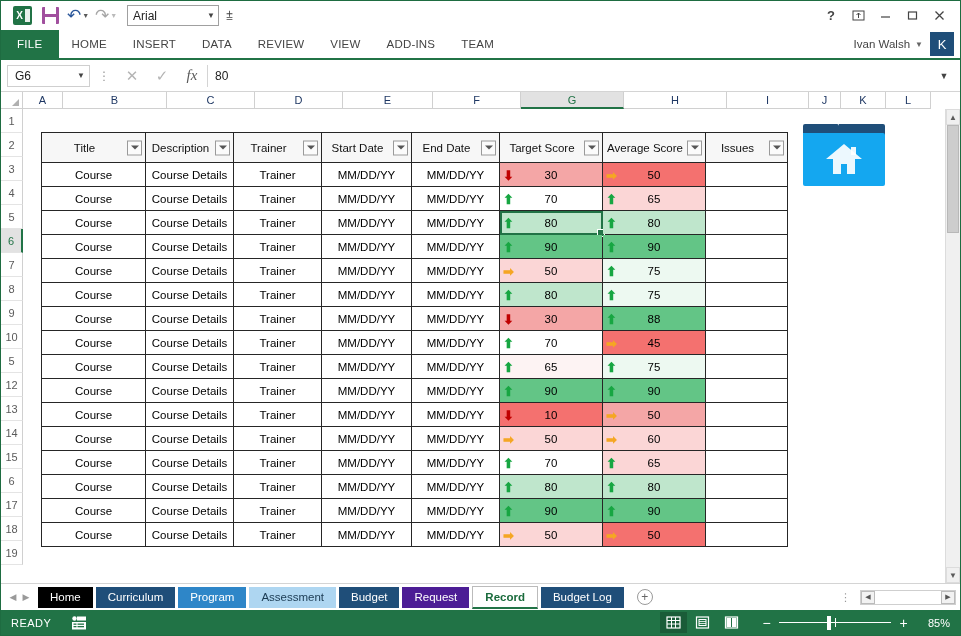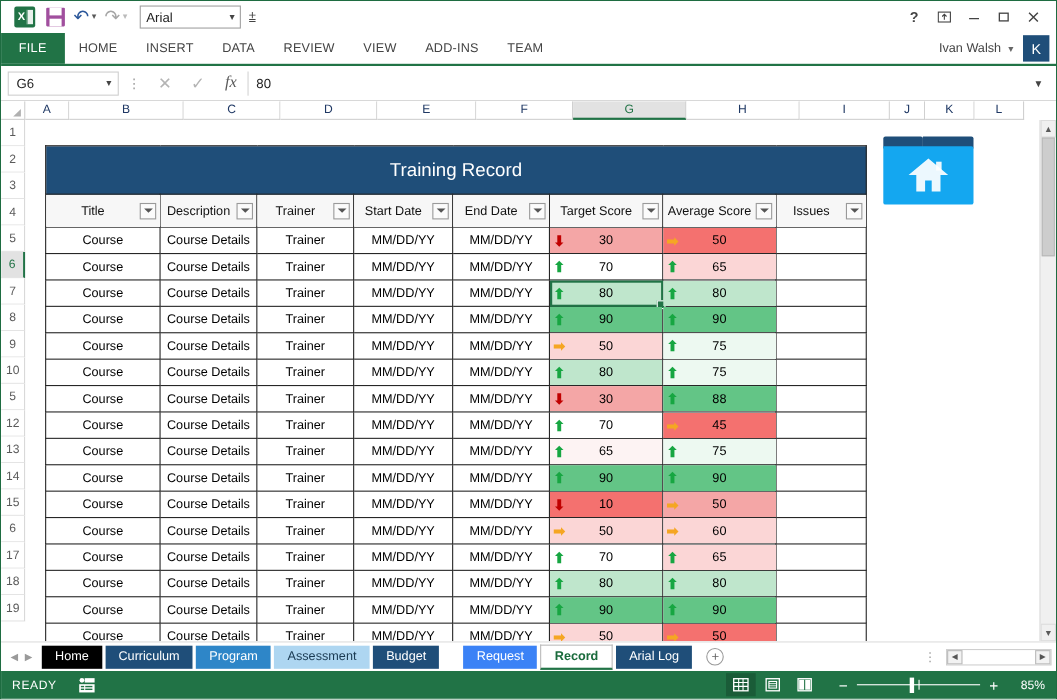--- a/index.html
+++ b/index.html
@@ -120,21 +120,21 @@
   
   .formulabar {
     height: 32px; min-height: 32px;
     background: #fff;
     display: flex; align-items: center;
     padding: 0 6px;
     gap: 0;
     border-bottom: 1px solid #d4d4d4;
   }
   .namebox {
-    width: 101px; height: 22px;
+    width: 83px; height: 22px;
     border: 1px solid #cfcfcf;
     display: flex; align-items: center; justify-content: space-between;
     padding: 0 4px 0 7px;
     font-size: 12px; color: #222;
     background: #fff;
   }
   .namebox .dd { font-size: 8px; color: #444; }
   .fb-sep { color: #9a9a9a; font-size: 12px; padding: 0 8px; letter-spacing: -1px; }
   .fb-btn { width: 30px; text-align: center; font-size: 15px; color: #b4b4b4; }
   .fb-fx { width: 30px; text-align: center; font-size: 15px; color: #5a5a5a; font-style: italic; font-family: "Liberation Serif", serif; }
@@ -491,23 +491,20 @@
             <col style="width:104px">
               <col style="width:88px">
               <col style="width:88px">
             <col style="width:90px">
               <col style="width:88px">
               <col style="width:103px">
             <col style="width:103px">
               <col style="width:82px">
           </colgroup>
           <tbody id="tbody-root">
-              <tr>
-                <td class="banner-cell" colspan="8">Training Record</td>
-              </tr>
               <tr>
                 <th class="hdr-cell">
                   <div class="hdr-inner">Title</div>
                   <div class="filt"></div>
                 </th>
                 <th class="hdr-cell">
                   <div class="hdr-inner">Description</div>
                   <div class="filt"></div>
                 </th>
                 <th class="hdr-cell">
@@ -713,23 +710,23 @@
     <div class="navarrows">
       <span class="navarrow">◀</span>
       <span class="navarrow">▶</span>
     </div>
     <div id="sheettabs" style="display:flex;align-items:center;">
         <div class="stab" style="background: rgb(0, 0, 0); color: rgb(255, 255, 255);">Home</div>
         <div class="stab" style="background: rgb(31, 78, 121); color: rgb(255, 255, 255);">Curriculum</div>
         <div class="stab" style="background: rgb(46, 134, 200); color: rgb(255, 255, 255);">Program</div>
         <div class="stab" style="background: rgb(174, 214, 241); color: rgb(26, 58, 82);">Assessment</div>
         <div class="stab" style="background: rgb(31, 78, 121); color: rgb(255, 255, 255);">Budget</div>
-        <div class="stab" style="background: #3b82f6; color: rgb(255, 255, 255); margin-left: 19px;">Request</div>
+        <div class="stab" style="background: #4c1d95; color: rgb(255, 255, 255);">Request</div>
         <div class="stab active">Record</div>
-        <div class="stab" style="background: rgb(31, 78, 121); color: rgb(255, 255, 255);">Arial Log</div>
+        <div class="stab" style="background: rgb(31, 78, 121); color: rgb(255, 255, 255);">Budget Log</div>
       </div>
     <div class="addsheet">+</div>
     <div class="hscroll-wrap">
       <span class="tab-ellipsis">⋮</span>
       <div class="hsb" style="margin-left:10px">
         <div class="hsb-btn">◀</div>
         <div class="hsb-track"></div>
         <div class="hsb-btn">▶</div>
       </div>
     </div>

